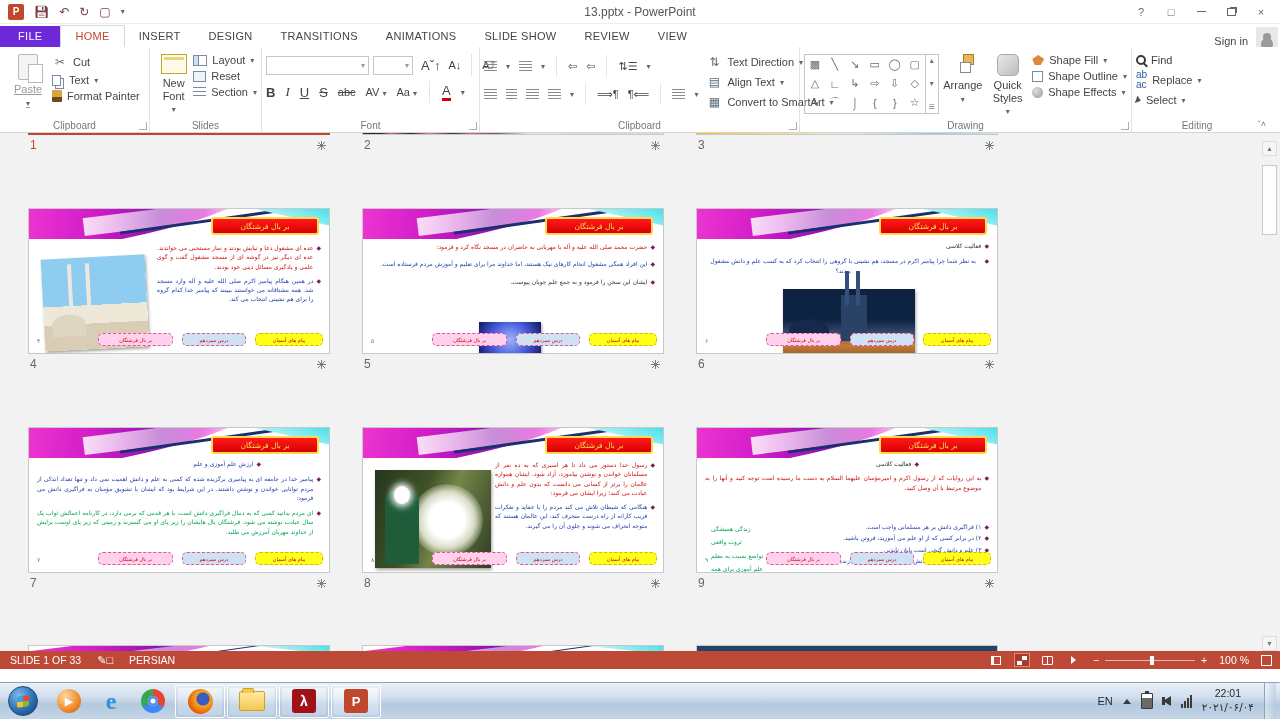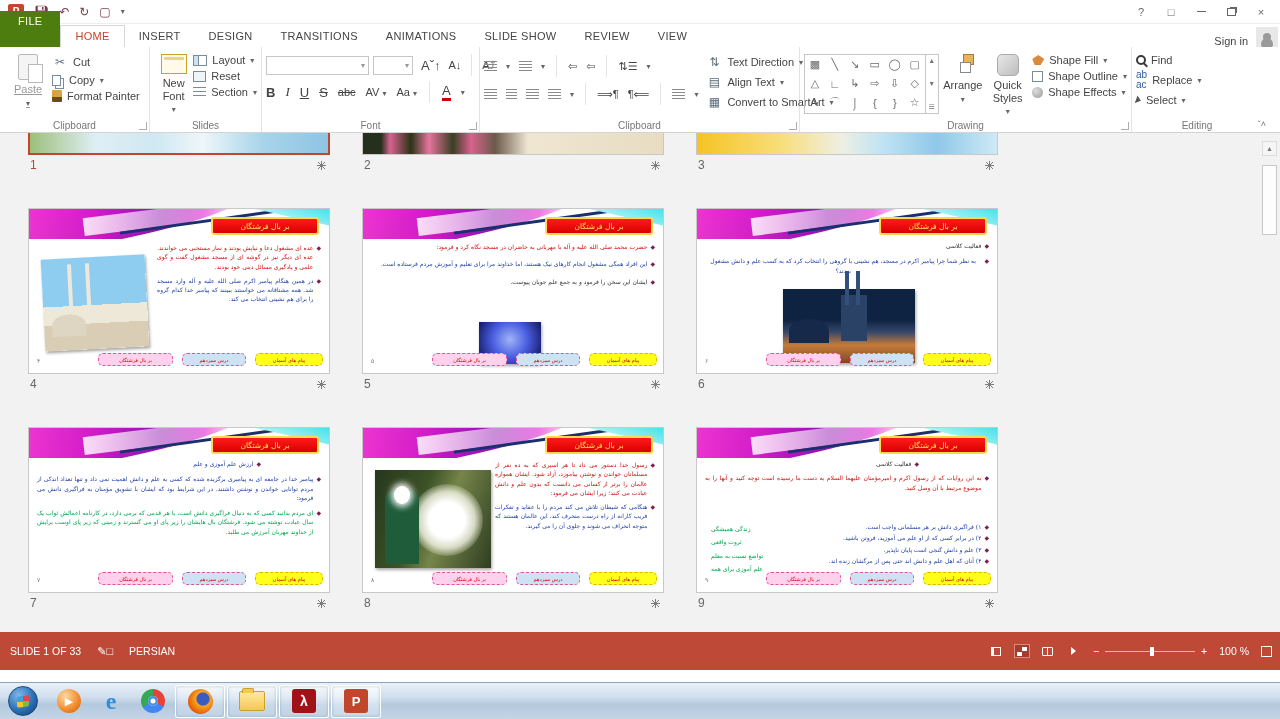--- a/index.html
+++ b/index.html
@@ -13,21 +13,21 @@
   .qicon { font-size:12px; color:#7a3b47; cursor:default; }
   .tb-title { position:absolute; left:0; right:0; text-align:center; font-size:12px; color:#555; pointer-events:none; }
   .winctl { margin-left:auto; display:flex; align-items:center; gap:4px; padding-right:6px; z-index:2; }
   .wbtn { width:26px; height:18px; display:flex; align-items:center; justify-content:center; font-size:11px; color:#666; }
   .wbtn .rest { width:9px; height:8px; border:1px solid #666; box-shadow:2px -2px 0 -1px #666; }
   .wbtn .mini { width:9px; height:1px; background:#666; }
 
   
   .tabsrow { position:absolute; top:24px; left:0; width:1280px; height:23px; background:#fff; display:flex; align-items:flex-end; }
   .tab { font-size:11px; letter-spacing:.3px; padding:4px 14px 5px; color:#444; cursor:pointer; }
-  .tab.file { background:#4d7c0f; color:#fff; padding:4px 18px 20px; }
+  .tab.file { background:#6d28d9; color:#fff; padding:4px 18px 5px; }
   .tab.active { color:#C0462C; background:#fff; border:1px solid #d8d8d8; border-bottom:none; }
   .signin { margin-left:auto; font-size:11px; color:#444; padding-right:8px; }
   .avatar { width:22px; height:20px; background:#e8e8e8; margin-right:2px; display:flex; align-items:flex-end; justify-content:center; overflow:hidden; }
   .avatar i { display:block; width:8px; height:8px; background:#9a9a9a; border-radius:50%; box-shadow:0 7px 0 2px #9a9a9a; margin-bottom:6px; }
 
   
   .ribbon { position:absolute; top:47px; left:0; width:1280px; height:86px; background:#fff; border-bottom:1px solid #d4d4d4; display:flex; }
   .grp { position:relative; height:100%; border-right:1px solid #e4e4e4; padding:3px 4px 14px; display:flex; }
   .grp-label { position:absolute; bottom:1px; left:0; right:0; text-align:center; font-size:10px; color:#777; }
   .dlg { position:absolute; right:2px; bottom:2px; width:8px; height:8px; border-right:1px solid #999; border-bottom:1px solid #999; opacity:.8; }
@@ -78,21 +78,21 @@
   .se-ic { width:11px; height:11px; border-radius:50%; background:radial-gradient(circle at 35% 35%, #ddd, #9a9a9a); }
   .find-ic { width:10px; height:10px; border:2px solid #3a3a3a; border-radius:50%; position:relative; }
   .find-ic::after { content:""; position:absolute; right:-4px; bottom:-3px; width:5px; height:2px; background:#3a3a3a; transform:rotate(45deg); }
   .rep-ic { font-size:10px; color:#2a5aa0; line-height:1; }
   .sel-ic { width:0; height:0; border-left:5px solid #555; border-top:4px solid transparent; border-bottom:4px solid transparent; transform:rotate(20deg); }
   .chev-up { position:absolute; right:14px; bottom:3px; font-size:9px; color:#777; }
 
   
   .sorter { position:absolute; top:133px; left:0; width:1280px; height:527px; background:#f2f2f2; overflow:hidden; }
   .cell { position:absolute; width:302px; }
-  .thumb { position:relative; width:302px; height:166px; background:#fff; border:1px solid #c8c8c8; overflow:hidden; }
+  .thumb { position:relative; width:302px; height:146px; background:#fff; border:1px solid #c8c8c8; overflow:hidden; }
   .cell.sel .thumb { border:2px solid #C0462C; }
   .numrow { height:20px; display:flex; align-items:center; justify-content:space-between; padding:0 4px 0 2px; }
   .num { font-size:12px; color:#666; }
   .cell.sel .num { color:#C0462C; }
   .star { opacity:.75; }
 
   .swoosh { position:absolute; top:0; left:0; right:0; height:30px; overflow:hidden; }
   .swoosh .sw1 { position:absolute; left:-4%; top:-62%; width:86%; height:165%; background:linear-gradient(105deg,#f23ad2 0%,#d21cc8 30%,#8f13b0 55%,#e23ad6 72%,rgba(255,255,255,0) 86%); transform:rotate(-7deg); border-radius:0 0 100% 0; }
   .swoosh .sw2 { position:absolute; left:18%; top:-10%; width:66%; height:60%; background:linear-gradient(100deg,rgba(255,255,255,.85),rgba(255,255,255,0)); transform:rotate(-7deg); }
   .swoosh .sw3 { position:absolute; left:30%; top:26%; width:70%; height:9%; background:#1a2f6e; transform:rotate(-8deg); }
@@ -131,21 +131,21 @@
   .strip3 { background:linear-gradient(90deg,#f5c324,#f8de7a 28%,#efefe2 48%,#bfe3f4 62%,#8fc8e8 80%,#cfeaf6); }
   .strip12 { background:linear-gradient(180deg,#24436b,#1d3a5f); }
   .ministrip .swoosh { height:15px; }
   .ministrip .stitle { top:9px; height:9px; border-width:1px; font-size:4px; }
 
   .v-scroll { position:absolute; right:3px; top:8px; width:15px; height:510px; }
   .v-btn { position:absolute; left:0; width:15px; height:15px; background:#f5f5f5; border:1px solid #dcdcdc; color:#777; font-size:7px; display:flex; align-items:center; justify-content:center; }
   .v-thumb { position:absolute; left:0; top:24px; width:15px; height:70px; background:#fdfdfd; border:1px solid #c8c8c8; }
 
   
-  .statusbar { position:absolute; top:632px; left:0; width:1280px; height:38px; background:#BE4937; color:#fff; display:flex; align-items:center; font-size:10.5px;gap:8px; }
+  .statusbar { position:absolute; top:651px; left:0; width:1280px; height:18px; background:#BE4937; color:#fff; display:flex; align-items:center; font-size:10.5px;gap:8px; }
   .sb-left { display:flex; align-items:center; gap:16px; padding-left:10px; }
   .sb-right { margin-left:auto; display:flex; align-items:center; gap:12px; padding-right:8px; }
   .sb-ic { font-size:11px; }
   .view-ic { width:14px; height:12px; display:flex; align-items:center; justify-content:center; }
   .view-ic.on { background:#a53d2c; outline:1px solid #d98a7a; }
   .vi-norm { width:10px; height:9px; border:1px solid #fff; border-left-width:3px; }
   .vi-sort { width:10px; height:9px; background:conic-gradient(#fff 0 25%,transparent 0 50%,#fff 0 75%,transparent 0); }
   .vi-read { width:11px; height:9px; border:1px solid #fff; border-radius:1px; background:linear-gradient(90deg,transparent 45%,#fff 45% 55%,transparent 55%); }
   .vi-show { width:0; height:0; border-left:5px solid #fff; border-top:4px solid transparent; border-bottom:4px solid transparent; }
   .zoomline { display:flex; align-items:center; gap:6px; }
@@ -184,20 +184,21 @@
 
 <div class="titlebar">
   <div class="qat">
     <span class="ppt-mini">P</span>
     <span class="qicon">💾︎</span>
     <span class="qicon">↶</span>
     <span class="qicon">↻</span>
     <span class="qicon">▢</span>
     <span class="qicon carr">▾</span>
   </div>
+  <div class="tb-title">13.pptx - PowerPoint</div>
   <div class="winctl">
     <span class="wbtn">?</span>
     <span class="wbtn">□</span>
     <span class="wbtn">
         <i class="mini"></i>
       </span>
     <span class="wbtn">
         <i class="rest"></i>
       </span>
     <span class="wbtn">×</span>
@@ -228,21 +229,21 @@
       <span>Paste</span>
         <span class="carr">▾</span>
     </div>
     <div class="stackcol">
       <span class="sbtn">
           <span class="ic">✂</span>
           <span>Cut</span>
         </span>
       <span class="sbtn">
           <span class="copy-ic"></span>
-          <span>Copy</span> 
+          <span>Text</span> 
           <span class="carr">▾</span>
         </span>
       <span class="sbtn">
           <span class="fp-ic"></span>
           <span>Format Painter</span>
         </span>
     </div>
     <span class="grp-label">Clipboard</span>
     <span class="dlg"></span>
   </div>
@@ -848,13 +849,30 @@
     </span>
   <span class="tk-btn">
       <span class="expl"></span>
     </span>
   <span class="tk-btn">
       <span class="acro">λ</span>
     </span>
   <span class="tk-btn" style="background:linear-gradient(180deg,rgba(255,255,255,.85),rgba(200,220,240,.6))">
       <span class="pptapp">P</span>
     </span>
+  <div class="tray">
+    <span>EN</span>
+    <span class="tri-up"></span>
+    <span class="batt"></span>
+    <span class="spk"></span>
+    <span class="sig">
+        <i style="height:4px"></i>
+        <i style="height:7px"></i>
+        <i style="height:10px"></i>
+        <i style="height:13px"></i>
+      </span>
+    <span class="clock">
+      <span>22:01</span><br>
+      <span style="font-family:'DejaVu Sans',sans-serif">۲۰۲۱/۰۶/۰۴</span>
+    </span>
+    <span class="showdesk"></span>
+  </div>
 </div>
 
 </body></html>

